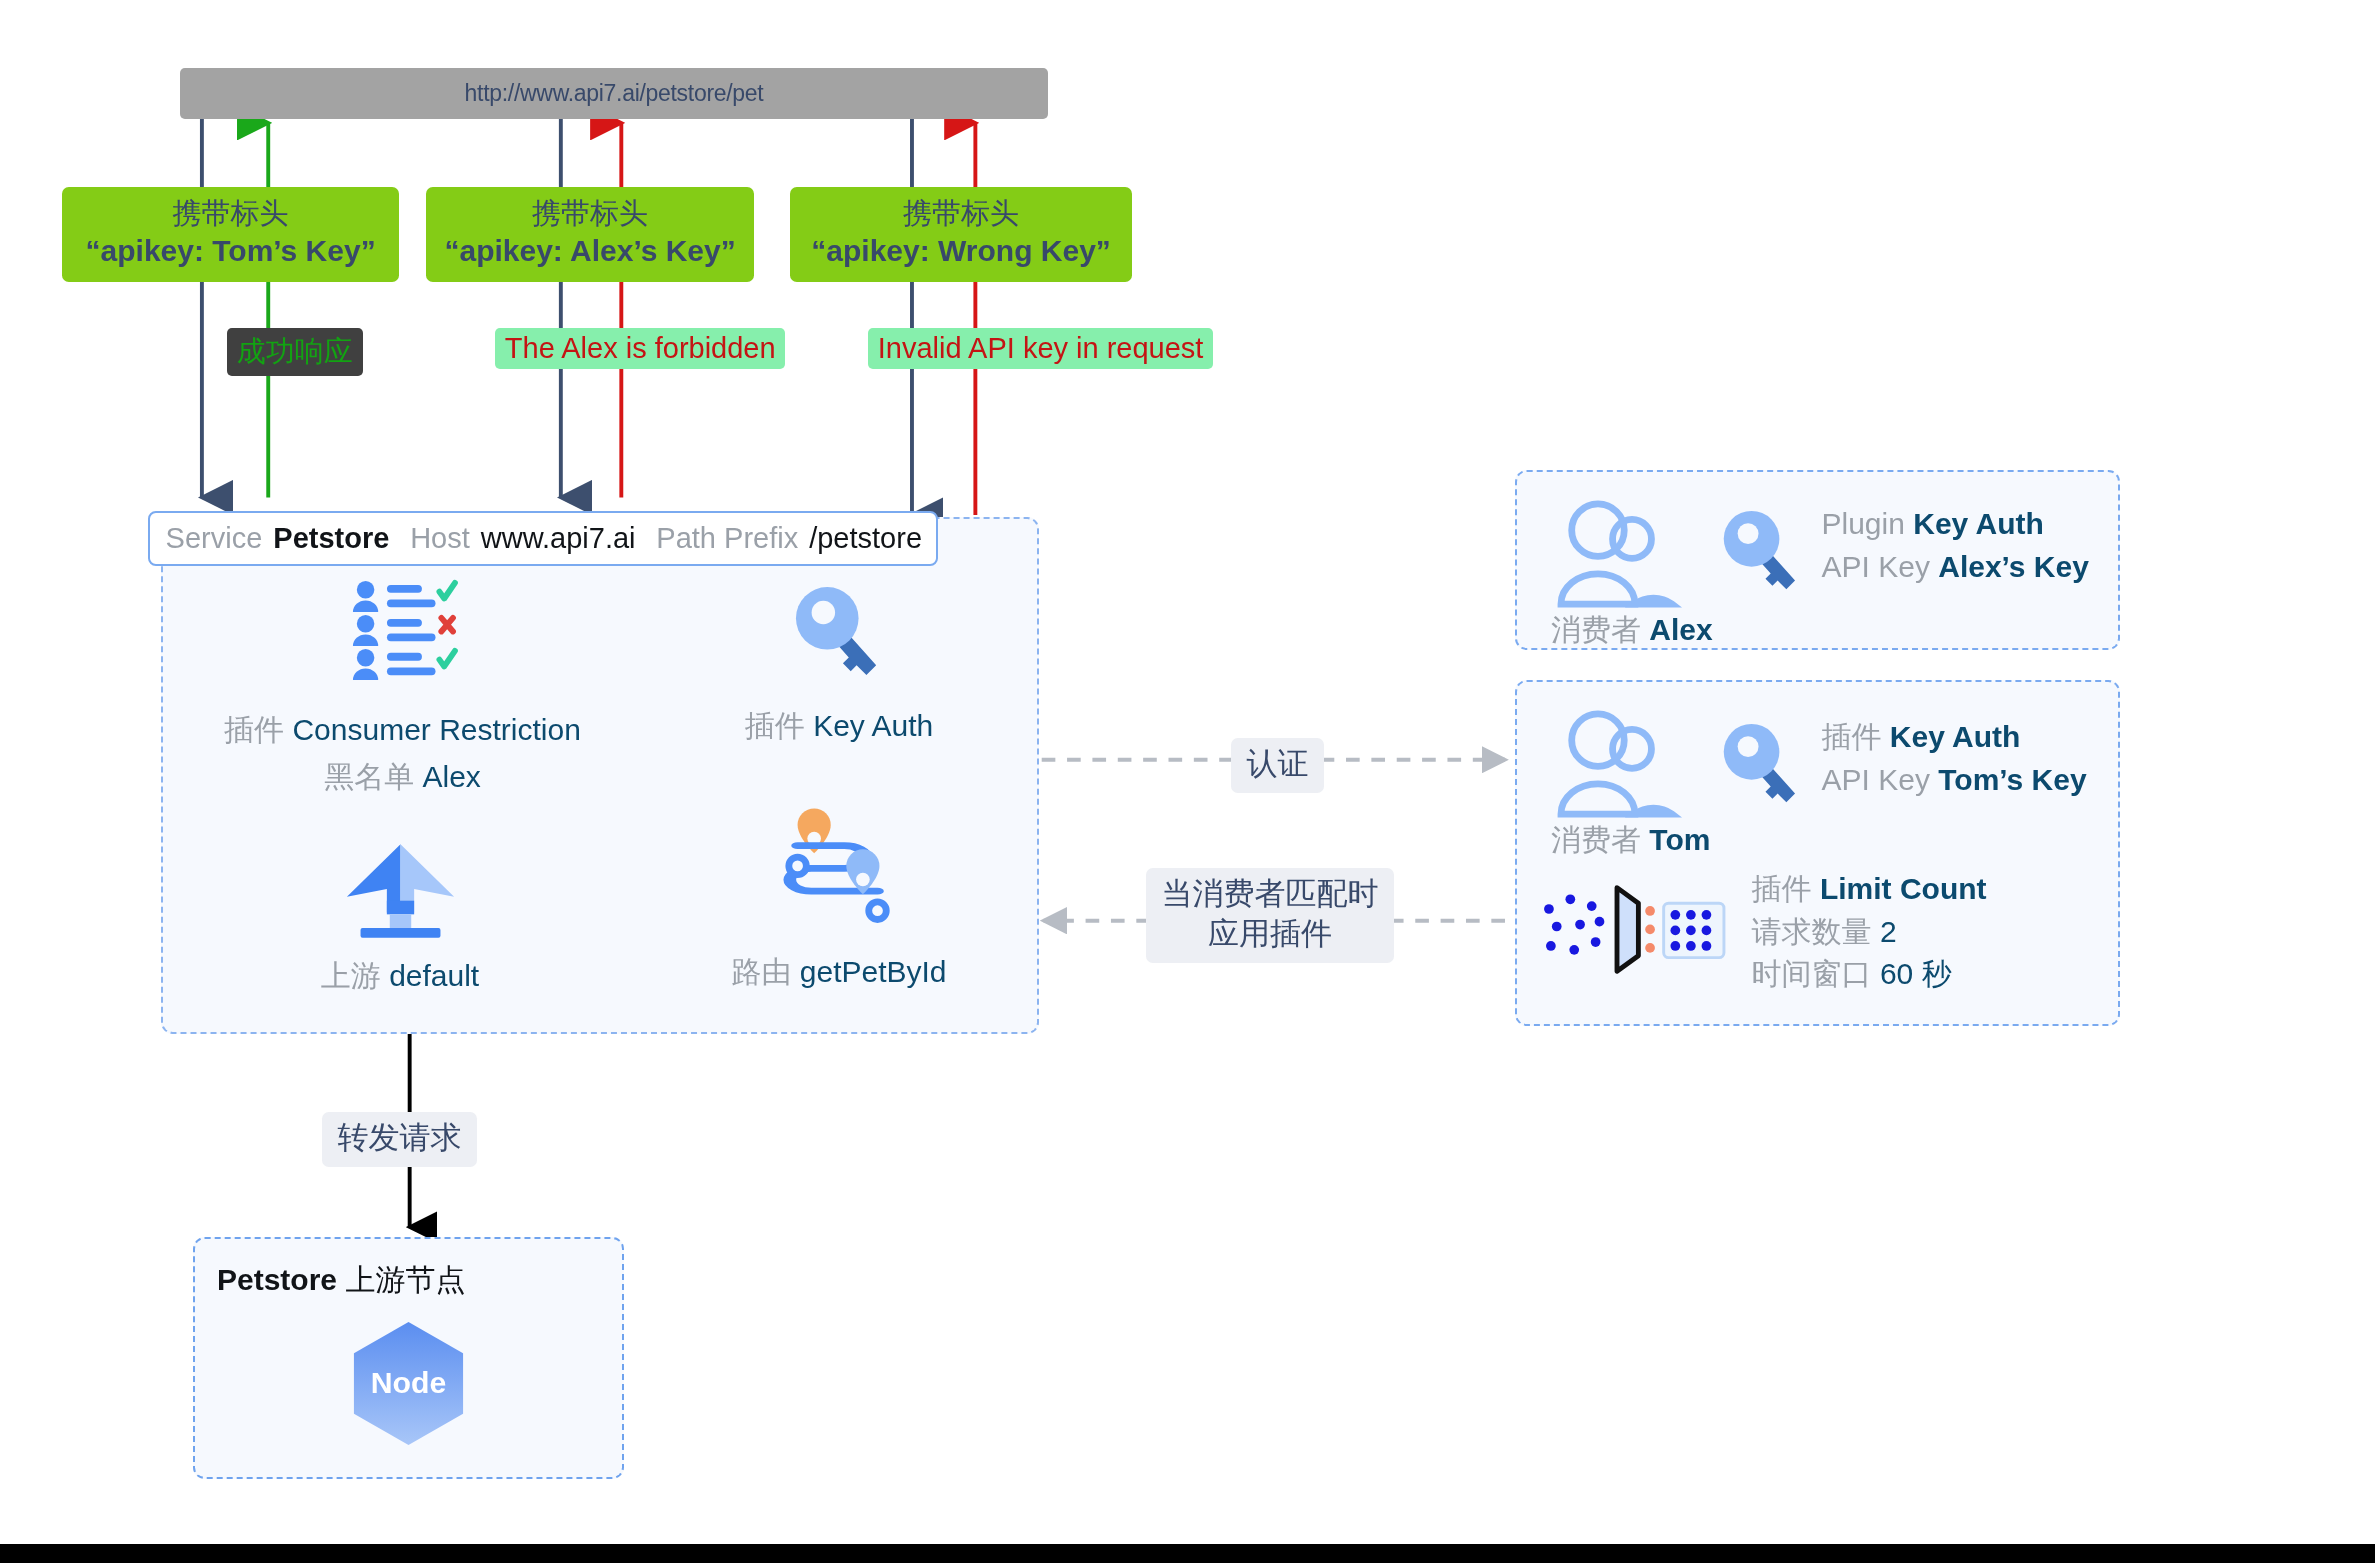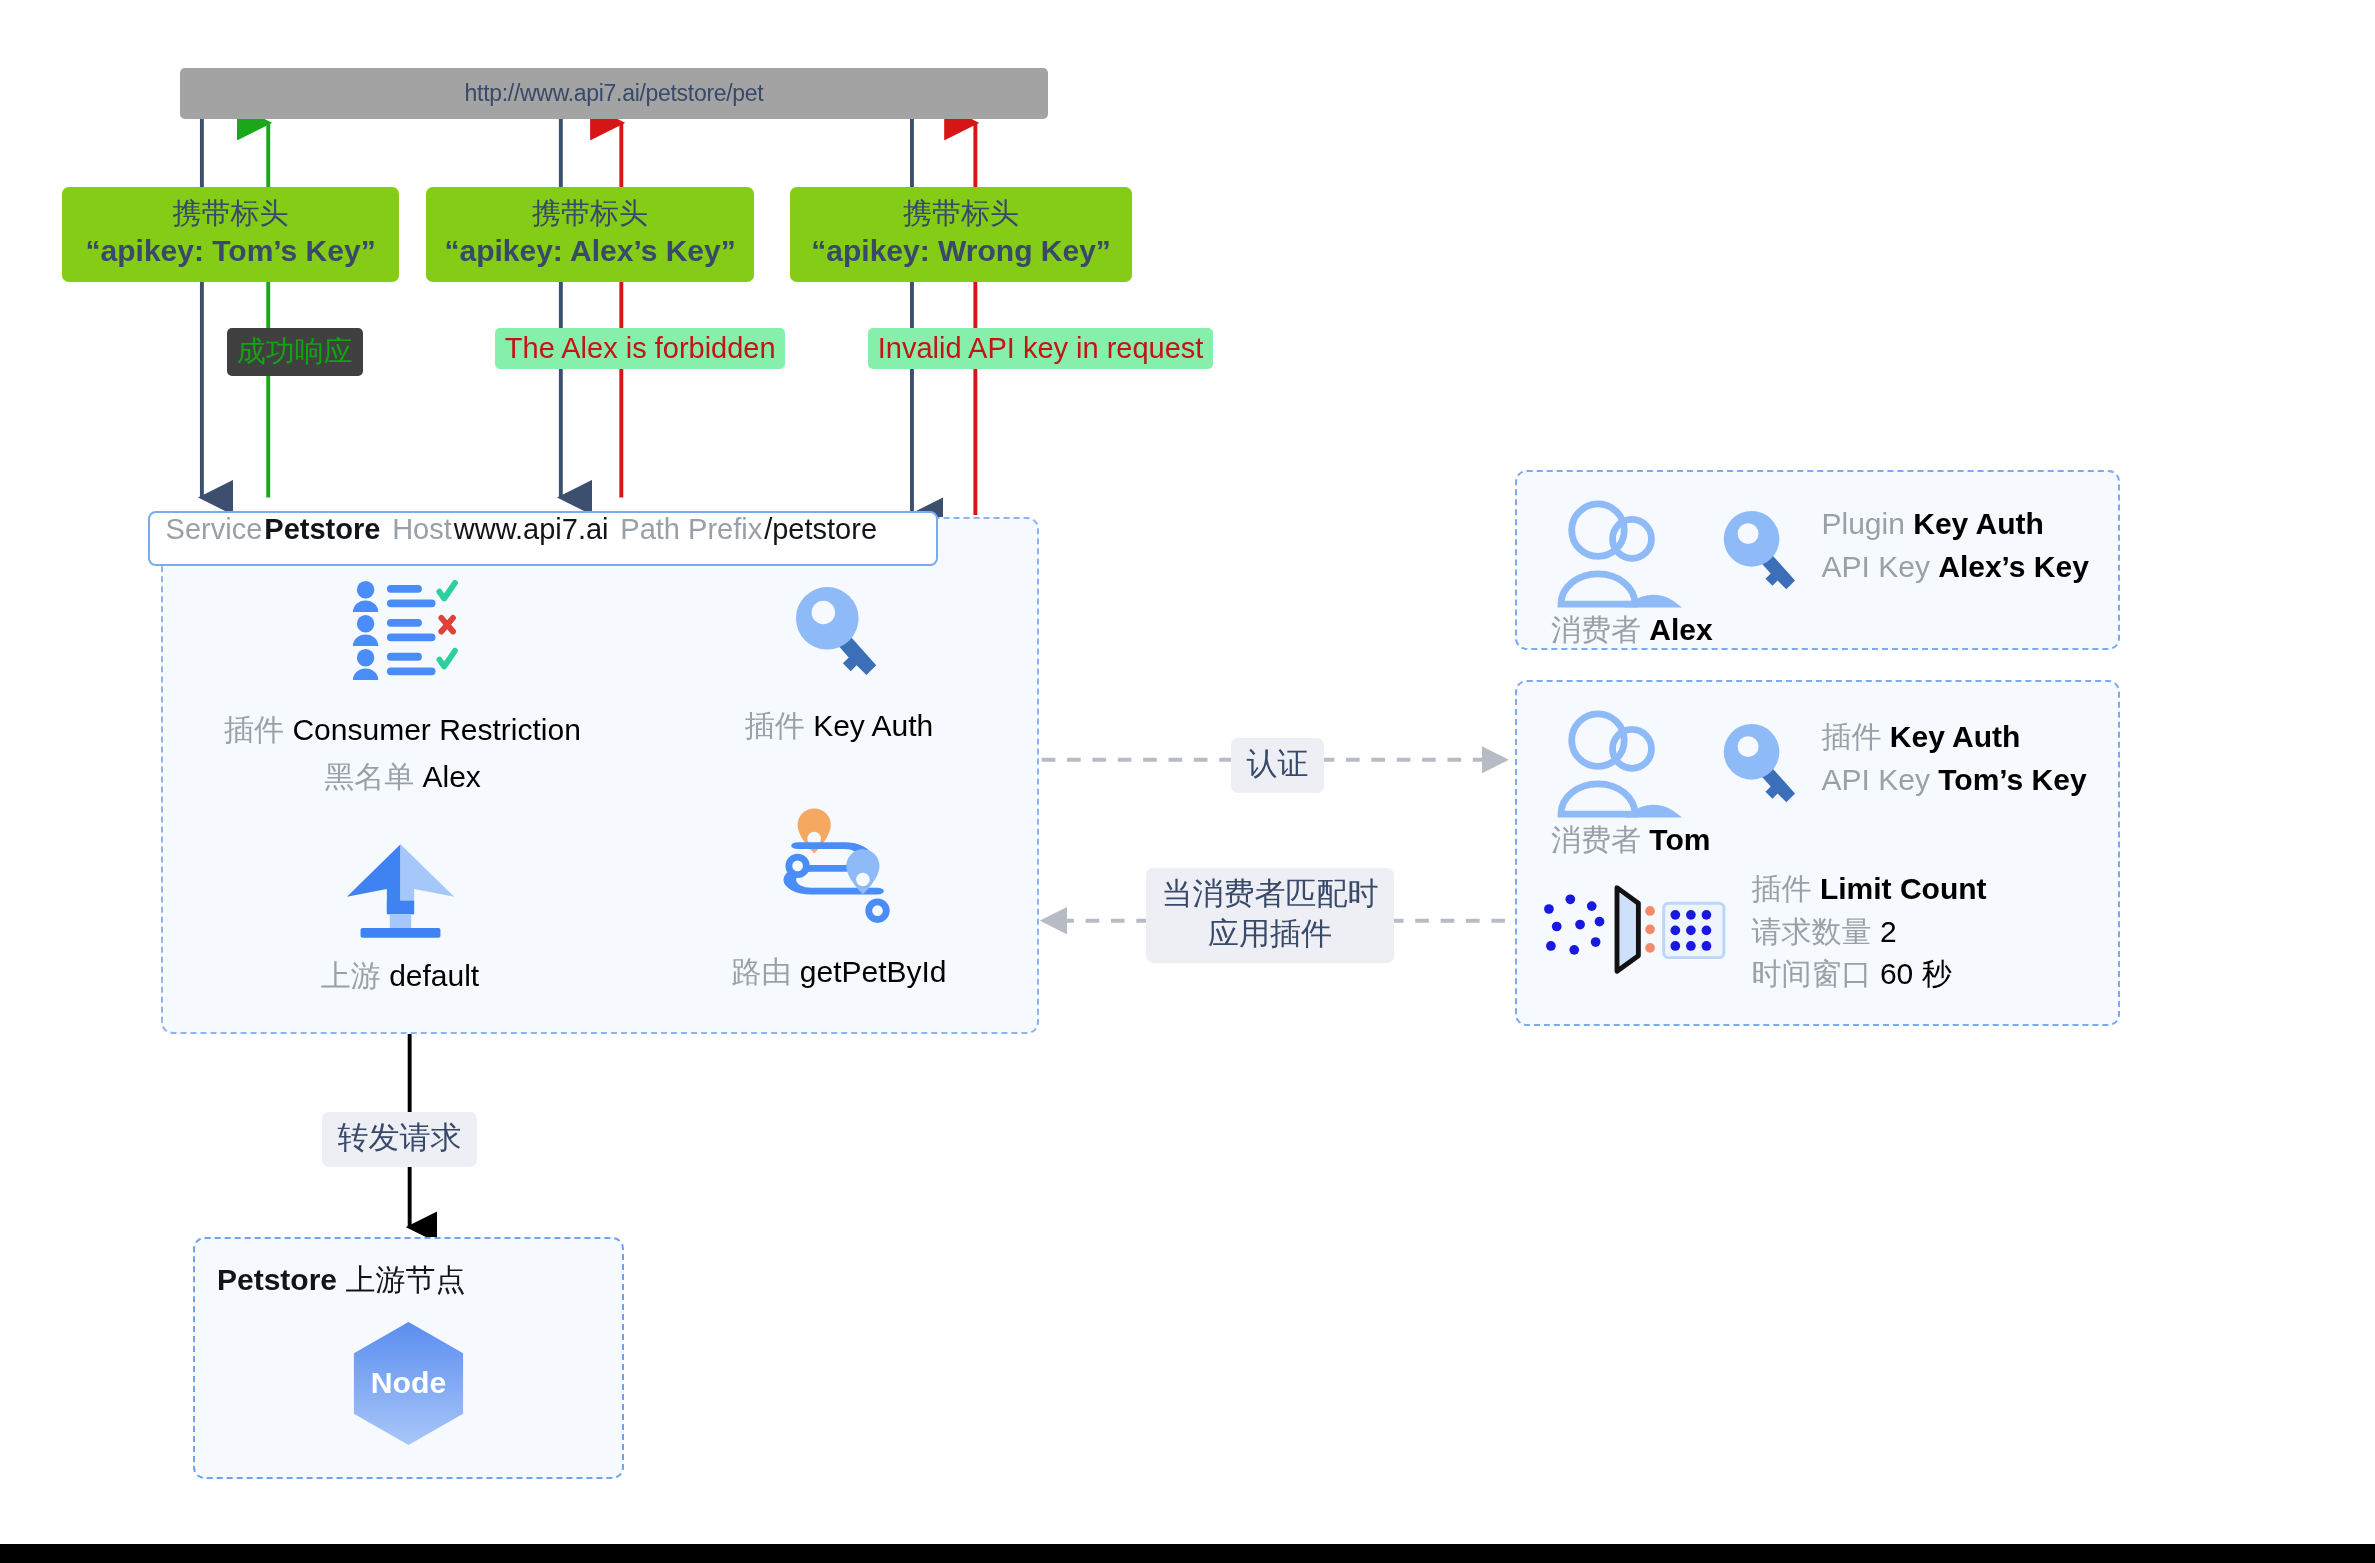--- a/index.html
+++ b/index.html
@@ -74,39 +74,39 @@
     border-radius: 11.7px;
     box-sizing: border-box;
   }
   #service-header {
     left: 148px; top: 511px;
     width: 790px; height: 55px;
     background: #ffffff;
     border: 2.9px solid #7aaaf0;
     border-radius: 7.8px;
     box-sizing: border-box;
-    display: flex; align-items: flex-start;
+    display: flex; align-items: center;
     padding-left: 15.6px;
-    gap: 2px;
+    gap: 11px;
     font-size: 29px;
     white-space: nowrap;
   }
   .k { color: #9aa0a8; font-weight: 400; }
   .v { color: #111418; font-weight: 700; }
   .v-reg { color: #111418; font-weight: 400; }
 
   
   .tile { text-align: center; }
   .tile-caption {
     font-size: 30px;
     white-space: nowrap;
     line-height: 1.45;
   }
   .cap-k { color: #9aa0a8; }
-  .cap-v { color: #000000; }
+  .cap-v { color: #0c4a6e; }
 
   
   .panel {
     background: #f6f9fe;
     border: 2.9px dashed #7aaaf0;
     border-radius: 11.7px;
     box-sizing: border-box;
   }
   #panel-alex { left: 1515px; top: 470px; width: 605px; height: 180px; }
   #panel-tom  { left: 1515px; top: 680px; width: 605px; height: 346px; }

